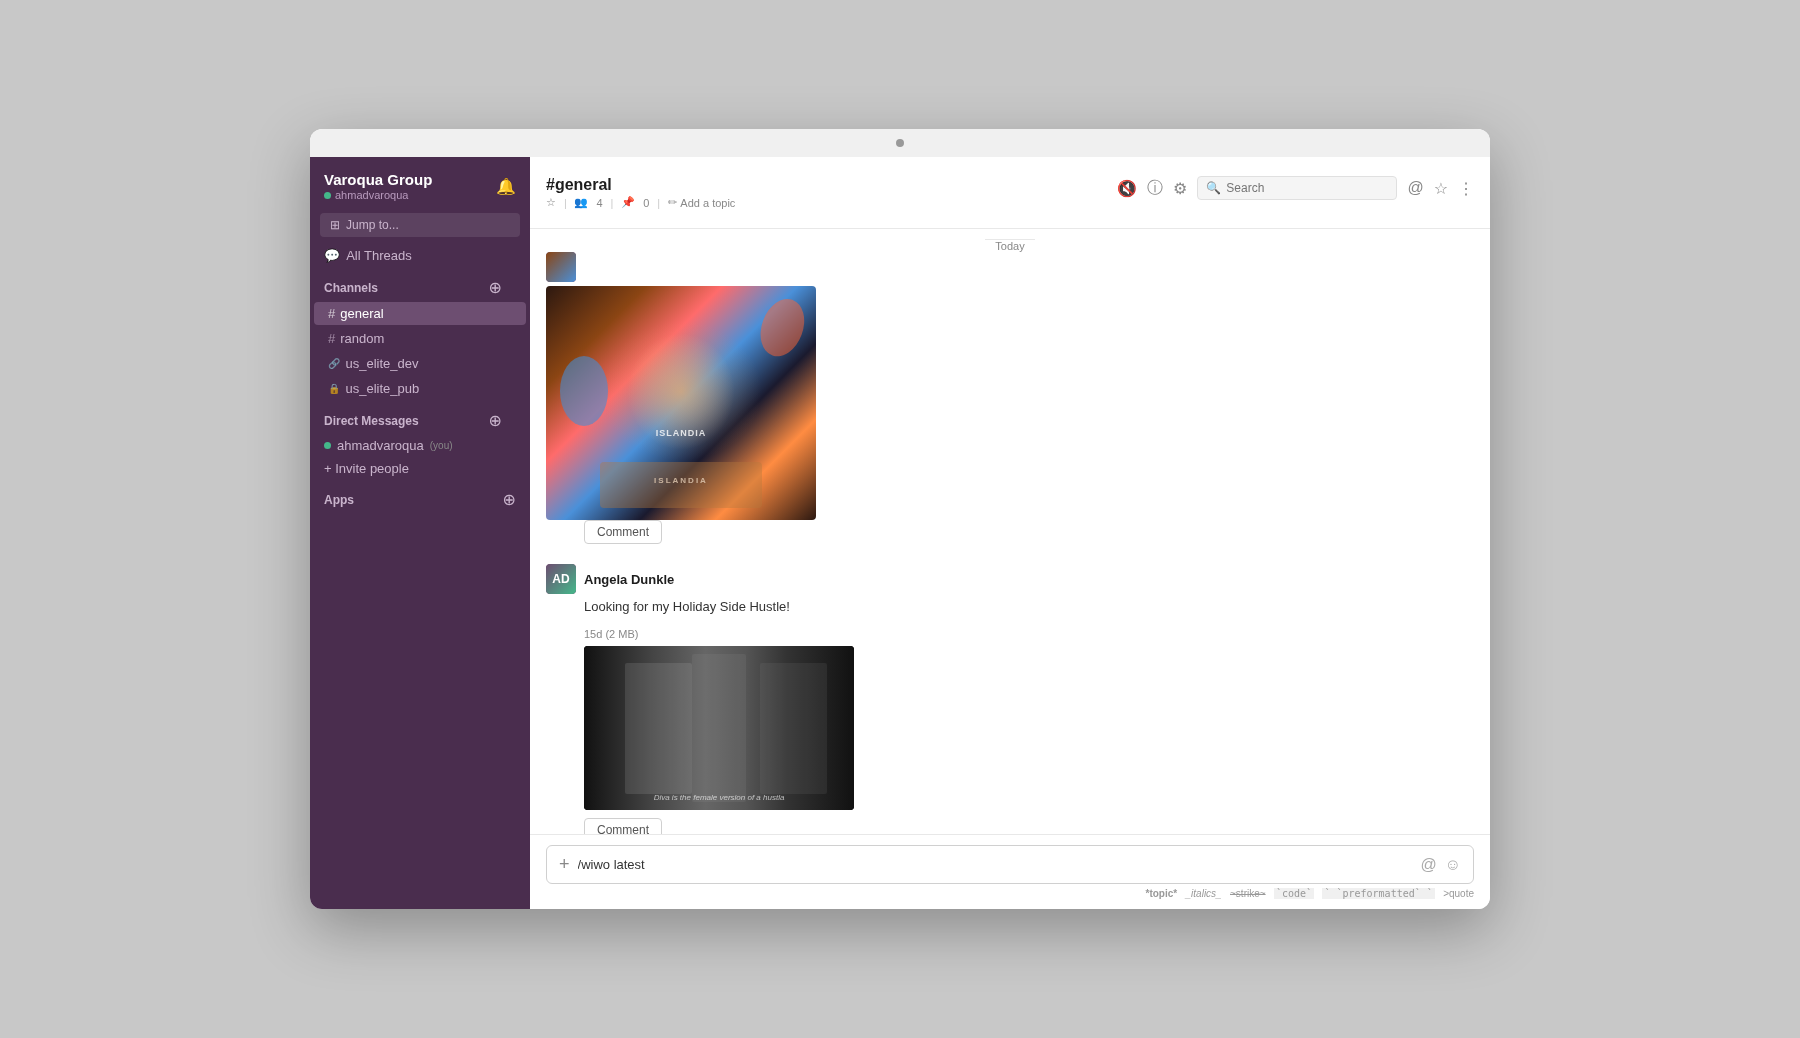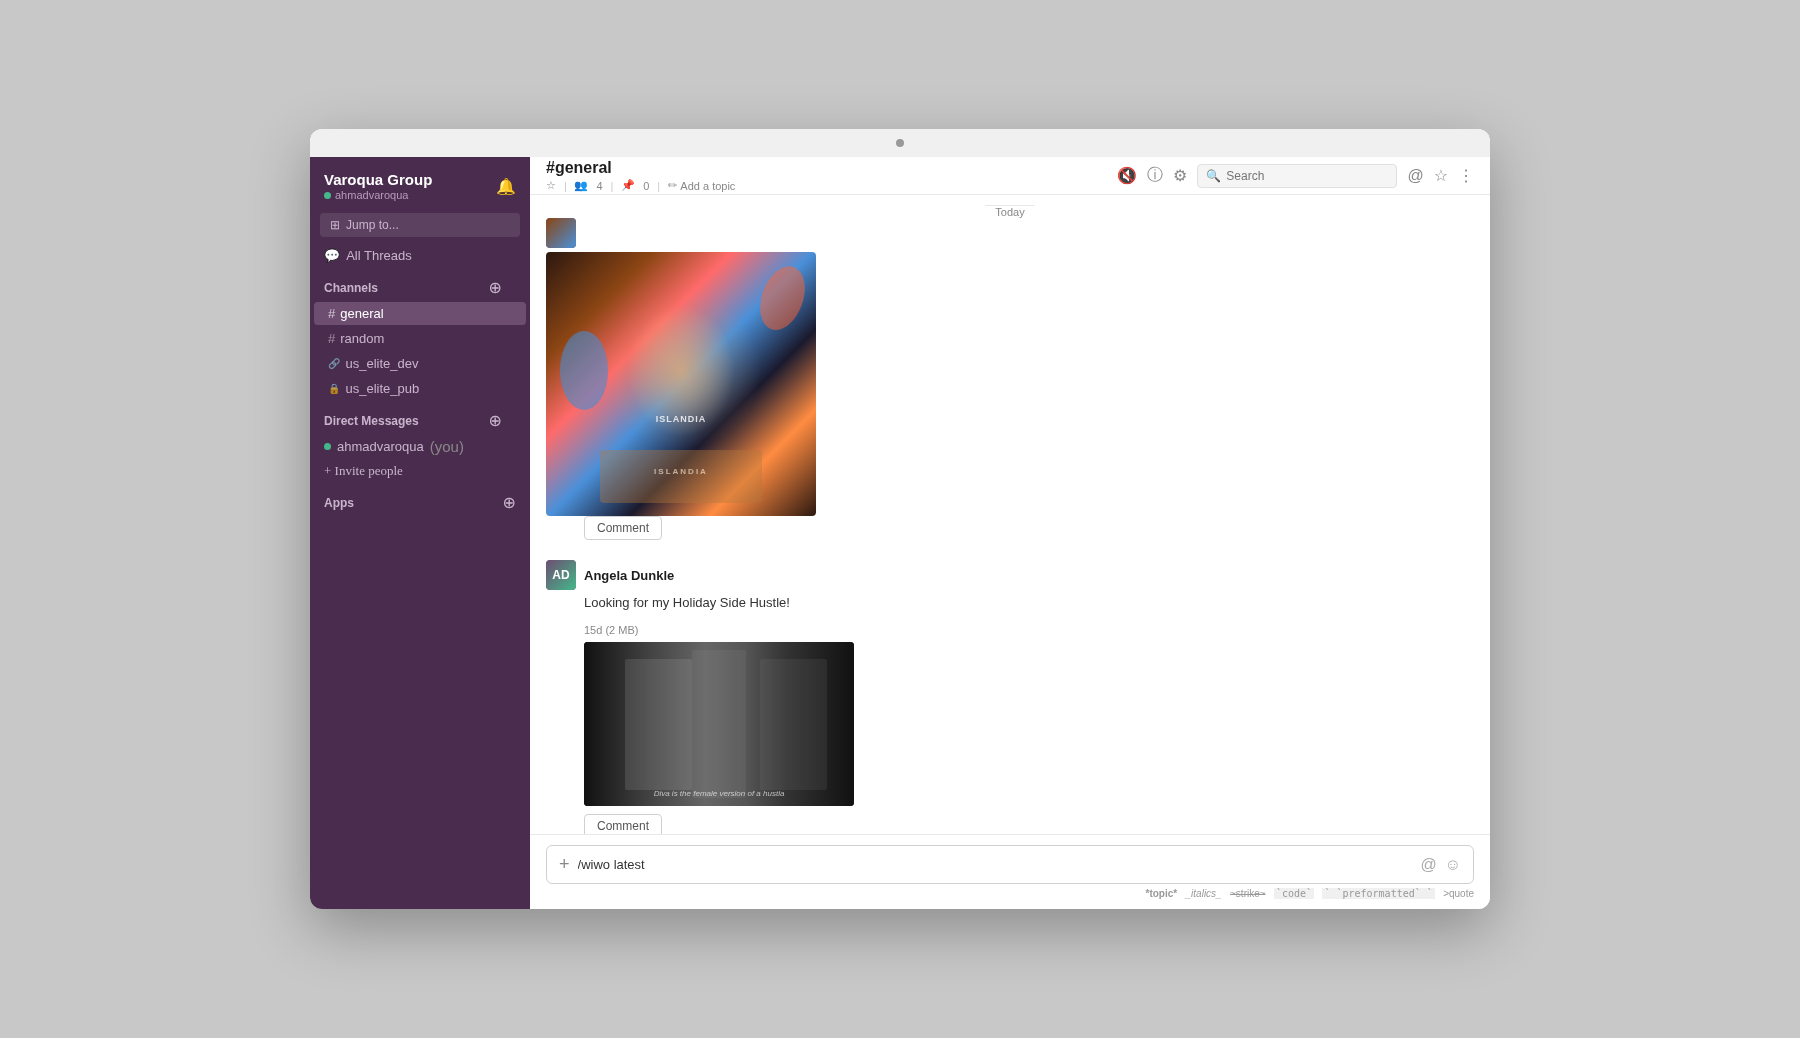--- a/index.html
+++ b/index.html
@@ -154,21 +154,20 @@
       border-radius: 50%;
     }
     .invite-people {
       display: flex;
       align-items: center;
       gap: 5px;
       padding: 4px 14px;
       color: #c9b4cc;
       font-size: 13px;
       cursor: pointer;
-      font-family: Liberation Serif, serif;
     }
     .apps-section {
       display: flex;
       align-items: center;
       justify-content: space-between;
       padding: 10px 14px 4px 14px;
     }
     .apps-label {
       color: #c9b4cc;
       font-size: 12px;
@@ -177,23 +176,23 @@
     
     .main-content {
       flex: 1;
       display: flex;
       flex-direction: column;
       background: #fff;
       overflow: hidden;
     }
     .channel-header {
       display: flex;
-      align-items: center;
+      align-items: flex-start;
       justify-content: space-between;
-      padding: 2px 16px;
+      padding: 19px 16px;
       border-bottom: 1px solid #e8e8e8;
       flex-shrink: 0;
     }
     .channel-name {
       font-size: 16px;
       font-weight: 700;
       color: #1d1d1d;
     }
     .channel-meta {
       display: flex;
@@ -308,21 +307,21 @@
       border: 1px solid #d0d0d0;
       border-radius: 4px;
       padding: 4px 12px;
       font-size: 12px;
       color: #555;
       cursor: pointer;
     }
     
     .art-image-1 {
       width: 270px;
-      height: 264px;
+      height: 234px;
       background: linear-gradient(135deg, #2c1810 0%, #8b4513 20%, #ff6b6b 35%, #4a90d9 50%, #1a1a2e 65%, #ff8c42 80%, #2c1810 100%);
       position: relative;
       border-radius: 4px;
       overflow: hidden;
     }
     .art-image-1::before {
       content: '';
       position: absolute;
       top: 20%;
       left: 30%;
@@ -477,21 +476,21 @@
       </div>
 
       <div class="sidebar-section-header">
         <span class="sidebar-section-title">Direct Messages</span>
         <span class="add-icon">⊕</span>
       </div>
 
       <div class="dm-item">
         <span class="dm-dot"></span>
         <span>ahmadvaroqua</span>
-        <span style="color:#888;font-size:15px;">(you)</span>
+        <span style="color:#888;font-size:10px;">(you)</span>
       </div>
 
       <div class="invite-people">
         <span>+ Invite people</span>
       </div>
 
       <div class="apps-section">
         <span class="apps-label">Apps</span>
         <span class="add-icon">⊕</span>
       </div>

